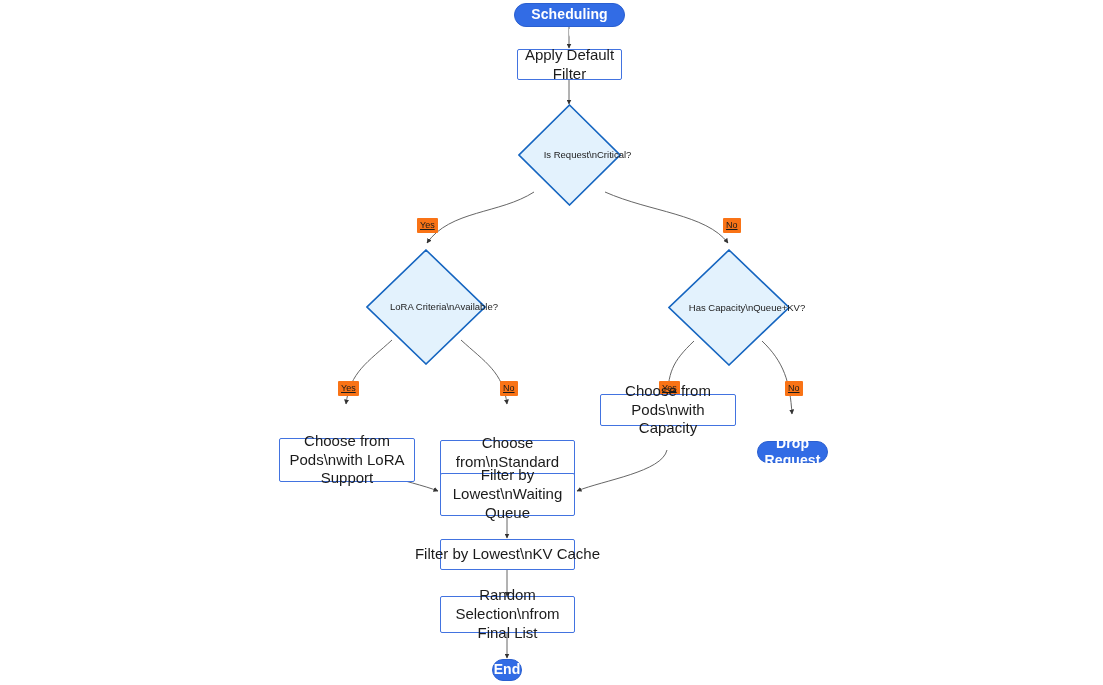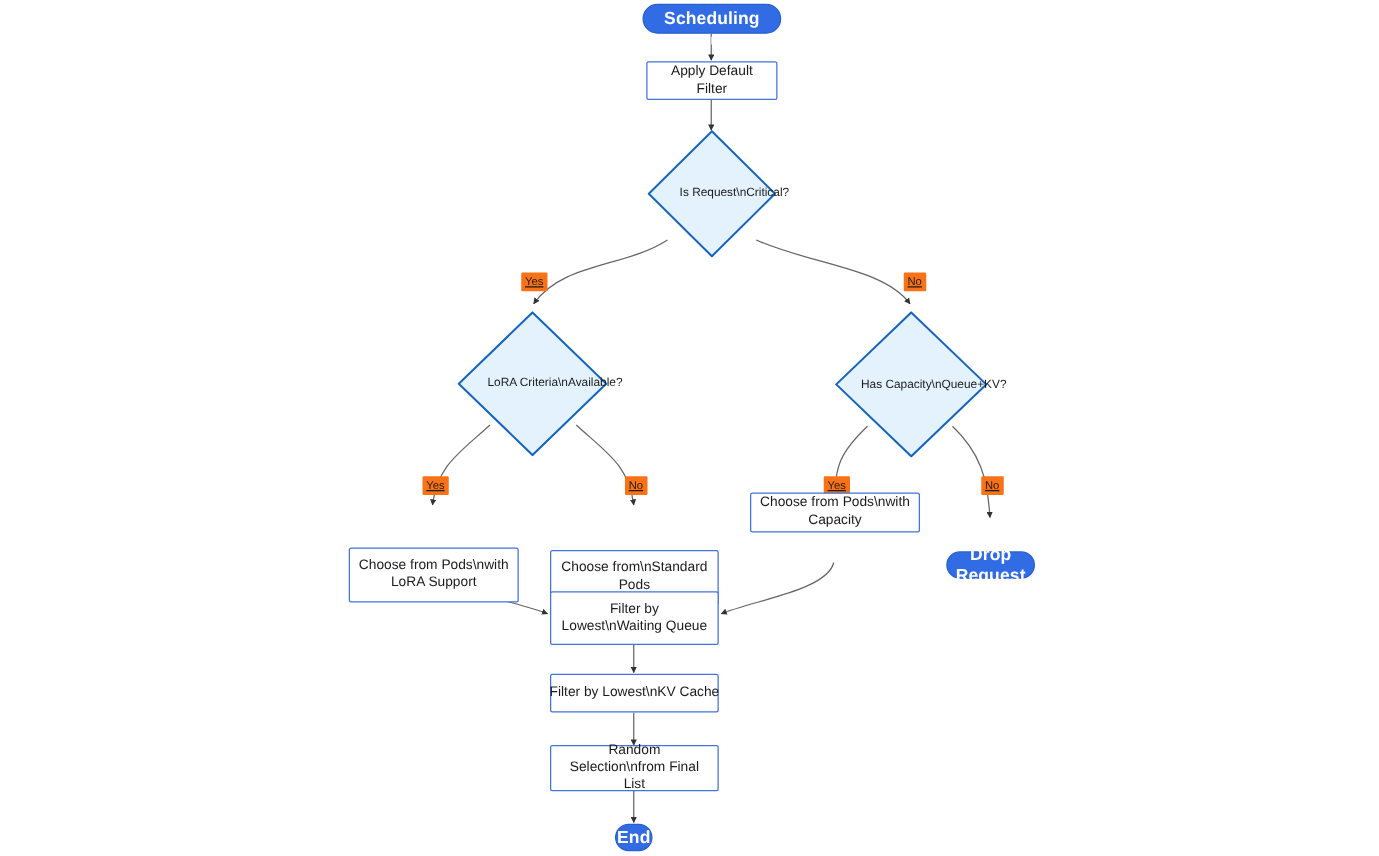--- a/index.html
+++ b/index.html
@@ -43,21 +43,21 @@
     font-weight: bold;
     letter-spacing: 0.1px;
     padding: 0 10px;
   }
   
   .process {
     background: #ffffff;
     border: 1.4px solid #4273e0;
     border-radius: 2px;
     color: #1b1b1b;
-    font-size: 11px;
+    font-size: 15px;
     padding: 0 6px;
   }
   
   .decision {
     background: transparent;
     border: none;
   }
   .decision .dia-shape {
     position: absolute;
     left: 0;

